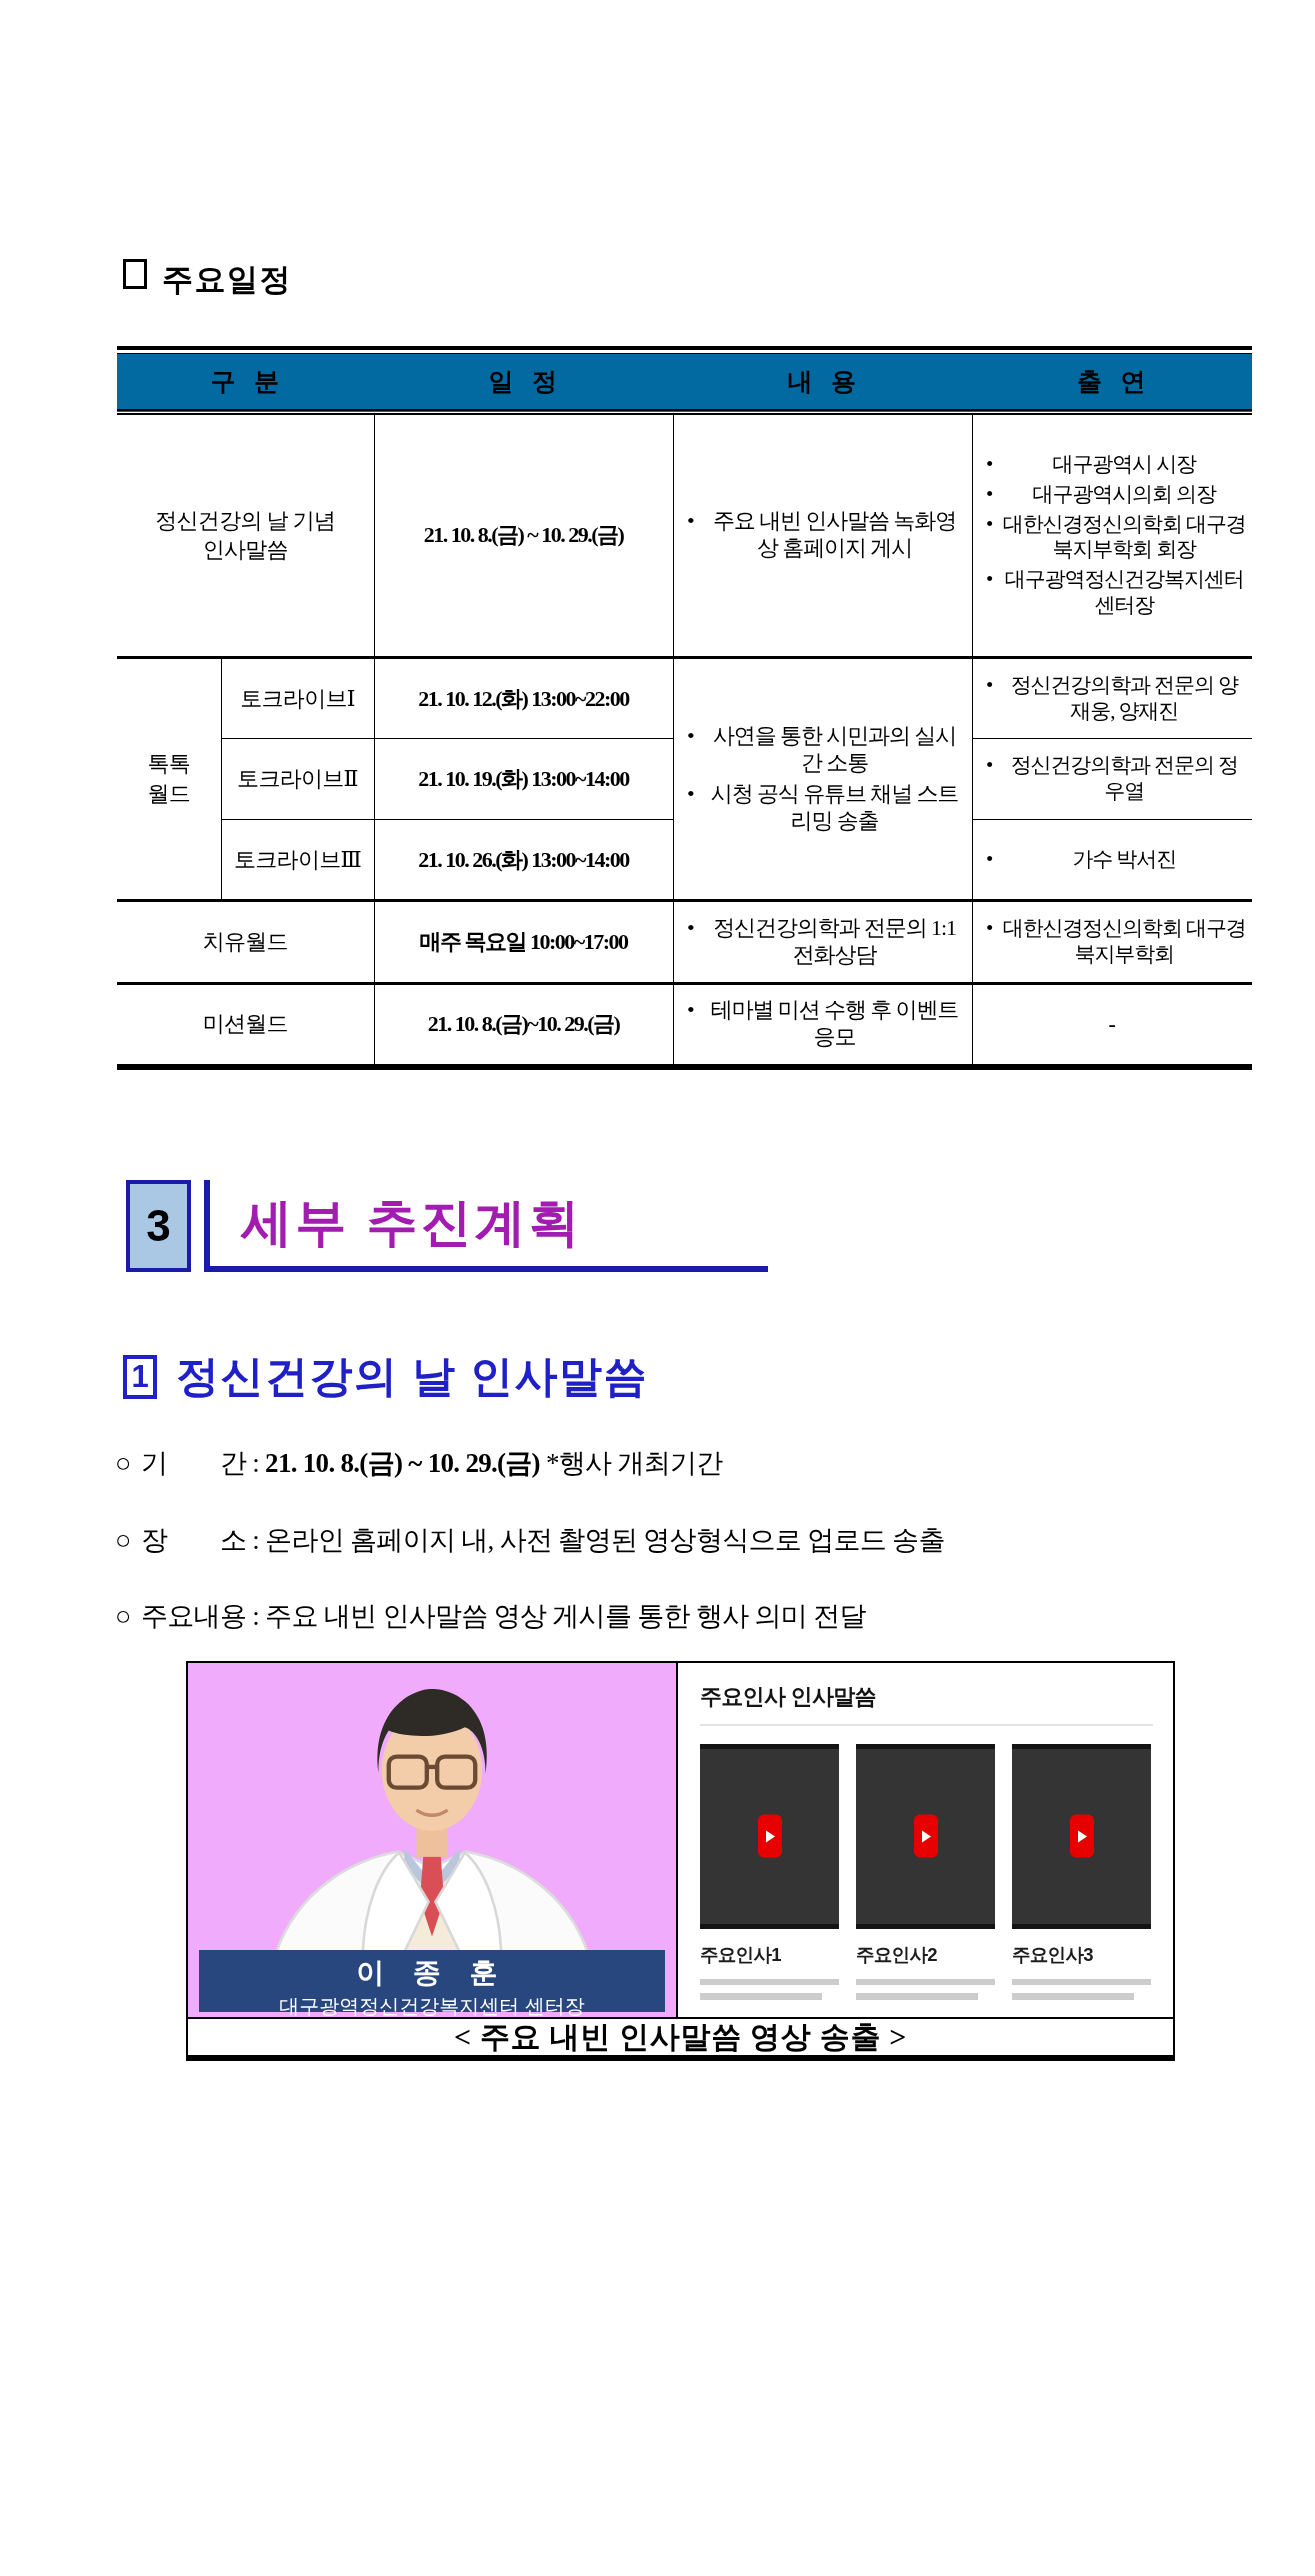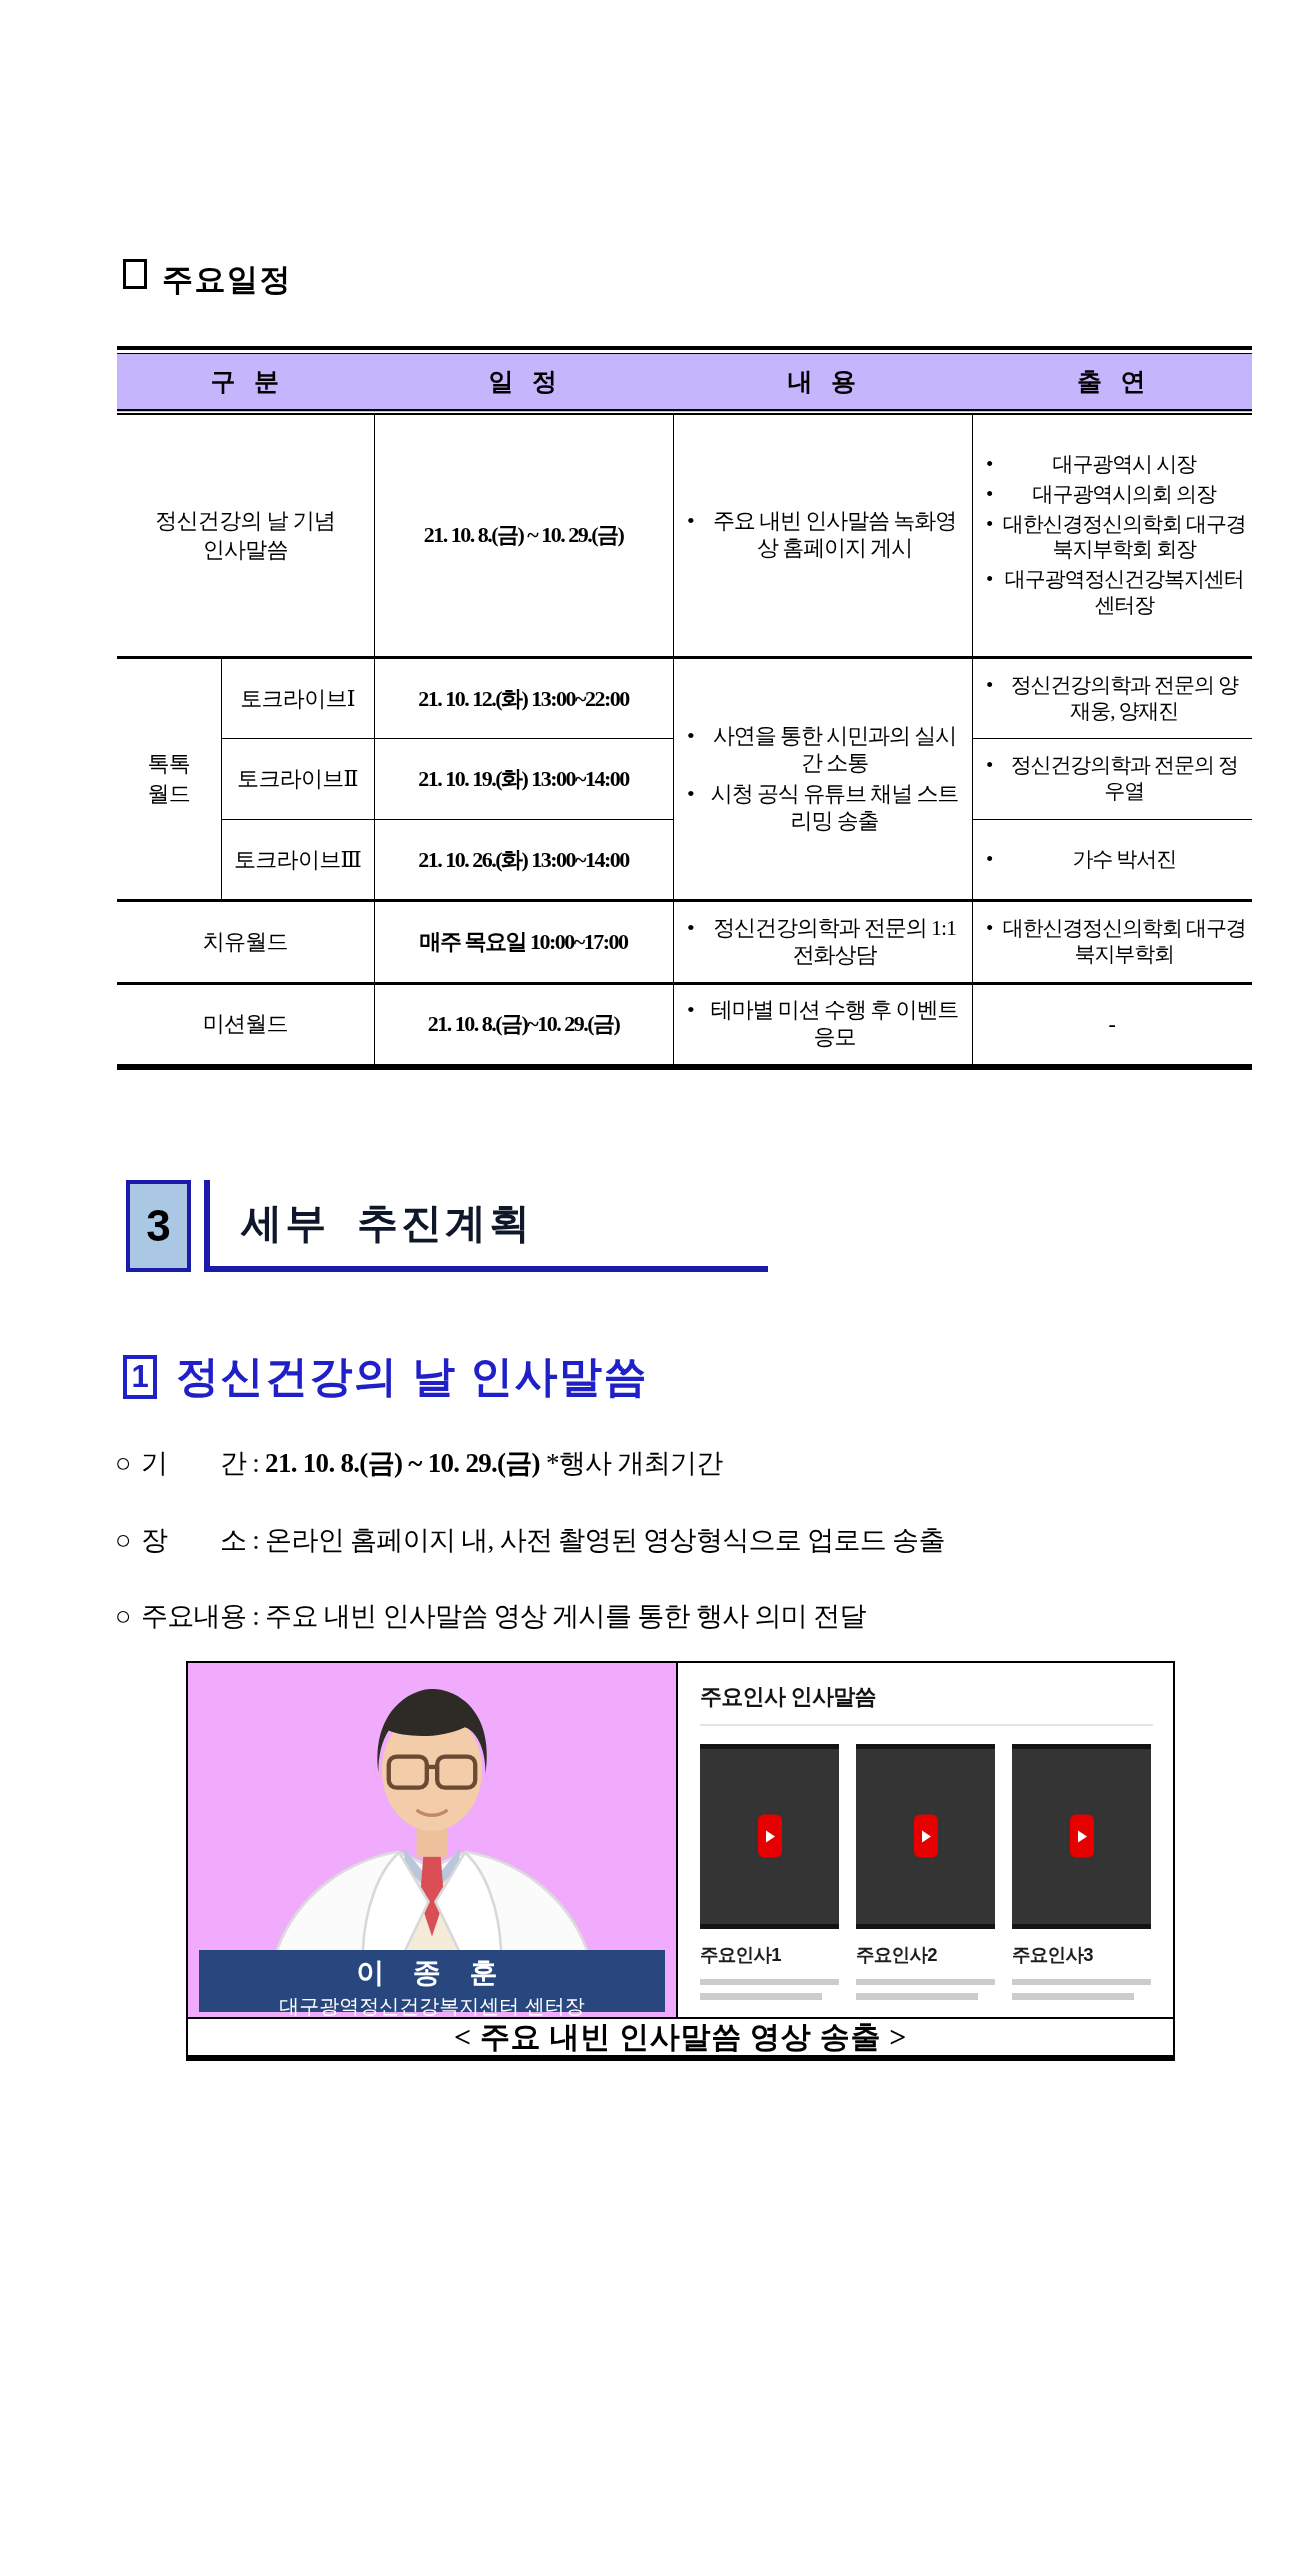--- a/index.html
+++ b/index.html
@@ -10,41 +10,41 @@
   }
 
   
   .doc-title { position:absolute; left:123px; top:259px; font-size:31px; font-weight:bold; letter-spacing:1.5px; display:flex; align-items:flex-start; }
   .doc-title .square { display:inline-block; width:24px; height:30px; border:3px solid #000; margin-right:15px; }
 
   
   .tblwrap { position:absolute; left:117px; top:346px; width:1135px; border-top:4.4px solid #000; padding-top:3px; }
   table.sched { width:100%; border-collapse:collapse; table-layout:fixed; border-top:1.5px solid #000; border-bottom:6.7px solid #000; }
   table.sched th {
-    background:#c4b5fd; border-bottom:6.7px double #000; font-size:25px; font-weight:bold;
+    background:#0369a1; border-bottom:6.7px double #000; font-size:25px; font-weight:bold;
     letter-spacing:1.5px; white-space:pre; height:58px; font-family:"Liberation Sans",sans-serif;
   }
   table.sched td { border-left:1.5px solid #000; border-bottom:1.5px solid #000; vertical-align:middle; text-align:center; font-size:22px; }
   table.sched th.no-left, table.sched td.no-left { border-left:none; }
   table.sched tr.thick > td, td.thick { border-bottom:3.7px solid #000 !important; }
   td.cat { white-space:pre-line; line-height:1.35; letter-spacing:-0.7px; }
   td.sub { white-space:nowrap; letter-spacing:-0.7px; }
   td.date { white-space:nowrap; font-weight:bold; letter-spacing:-1.5px; font-size:21.5px; }
   td.content, td.cast { text-align:left; padding:7.4px 6px 7.4px 9px; }
   .b { position:relative; padding-left:21px; line-height:1.22; letter-spacing:-1.1px; margin:4.4px 0; }
   .b::before { content:"•"; position:absolute; left:4.4px; top:0; }
   td.content .b { font-size:22px; }
   td.cast .b { font-size:21px; }
   td.dash { font-size:24px; font-weight:bold; }
 
   
   .sec3 { position:absolute; left:126px; top:1180px; display:flex; font-family:"Liberation Sans",sans-serif; }
   .sec3-num { width:65px; height:92px; background:#aac7e4; border:4.4px solid #1b1baa; display:flex; align-items:center; justify-content:center; font-size:44px; font-weight:bold; color:#000; }
   .sec3-right { margin-left:13.3px; width:564px; height:92px; border-left:6.7px solid #1b1baa; border-bottom:6px solid #1b1baa; display:flex; align-items:center; padding-left:31px; }
-  .sec3-title { font-size:41px; font-weight:bold; letter-spacing:3px; color:#0f172a;font-family:Liberation Mono, monospace; }
+  .sec3-title { font-size:51px; font-weight:bold; letter-spacing:3px; color:#a21caf; }
 
   
   .sub1 { position:absolute; left:123px; top:1348px; display:flex; align-items:center; font-family:"Liberation Sans",sans-serif; }
   .sub1-num { width:34px; height:44px; border:4.4px solid #2020c8; color:#2020c8; display:flex; align-items:center; justify-content:center; font-size:31px; font-weight:bold; }
   .sub1-title { margin-left:19px; color:#2020c8; font-size:43px; font-weight:bold; letter-spacing:1.5px; }
 
   
   .details { position:absolute; left:115px; top:1443px; font-size:27px; }
   .dline { white-space:pre; margin-bottom:36px; line-height:1.5; letter-spacing:-0.7px; }
   .dline .marker { margin-right:10.4px; }

